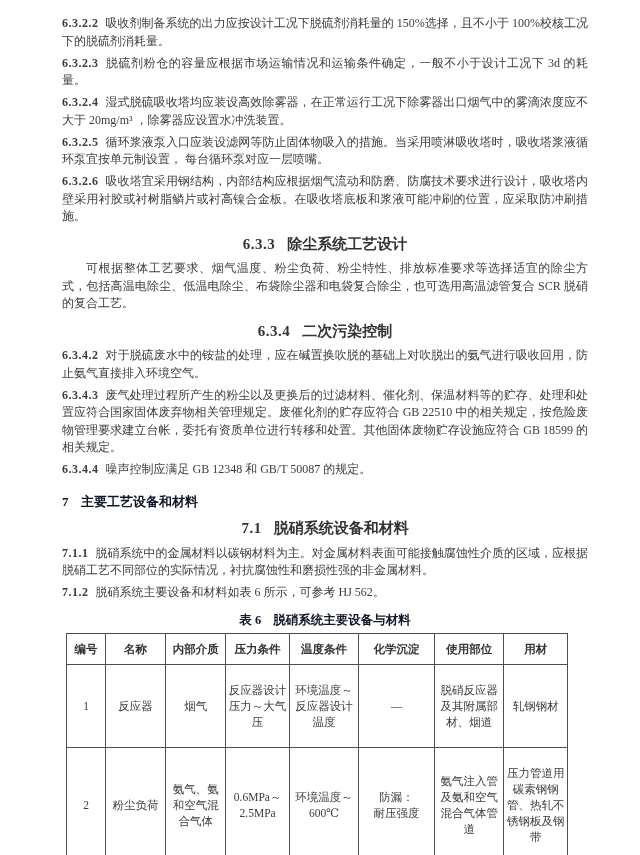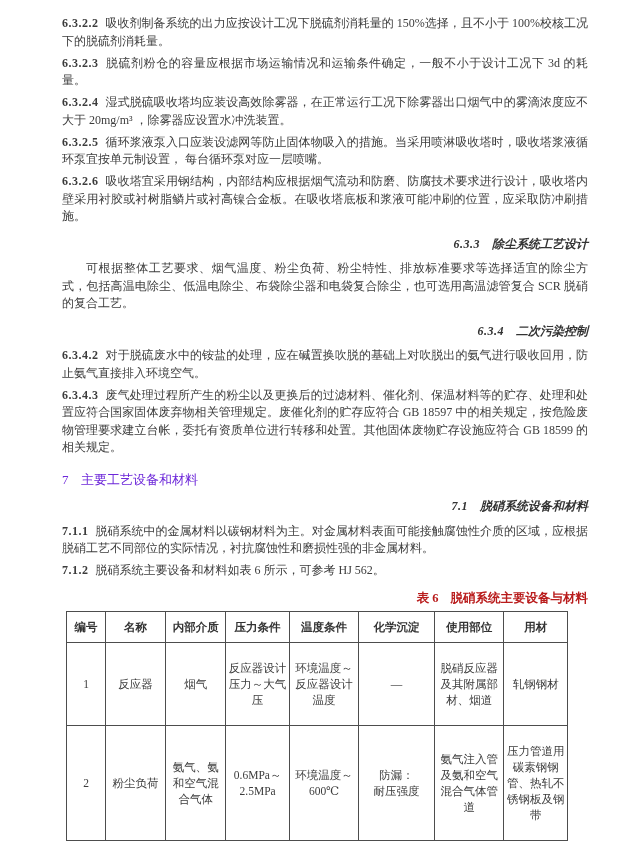--- a/index.html
+++ b/index.html
@@ -19,40 +19,39 @@
     text-align: justify;
   }
   p.clause { margin: 0 0 4.5px 0; }
   .cnum {
     font-weight: bold;
     margin-right: 7px;
     letter-spacing: 0.5px;
     white-space: nowrap;
   }
   .sub-heading {
-    font-size: 12px;
+    font-size: 15px;
     font-weight: bold;
     color: #333333;
     margin: 10px 0 7px 0;
-    text-align: right;
-    font-style: italic;
+    text-align: center;
   }
   .chapter-heading {
     font-size: 13px;
-    font-weight: normal;
-    color: #6d28d9;
+    font-weight: bold;
+    color: #0f172a;
     margin: 14px 0 8px 0;
     text-align: left;
   }
   .hnum { margin-right: 12px; letter-spacing: 0.5px; }
   p.indent { text-indent: 2em; margin: 0 0 4.5px 0; }
   .table-caption {
-    text-align: right;
+    text-align: center;
     font-weight: bold;
-    color: #b91c1c;
+    color: #0f172a;
     font-size: 12.5px;
     margin: 10px 0 4px 0;
   }
   .table-caption .cap-label { margin-right: 12px; }
   table.spec {
     width: 502px;
     margin: 0 0 0 4px;
     border-collapse: collapse;
     border: 1.5px solid #4d4d4d;
     table-layout: fixed;
@@ -91,22 +90,23 @@
 
   <div class="sub-heading"><span class="hnum">6.3.3</span><span>除尘系统工艺设计</span></div>
 
   <p class="indent">可根据整体工艺要求、烟气温度、粉尘负荷、粉尘特性、排放标准要求等选择适宜的除尘方式，包括高温电除尘、低温电除尘、布袋除尘器和电袋复合除尘，也可选用高温滤管复合 SCR 脱硝的复合工艺。</p>
 
   <div class="sub-heading"><span class="hnum">6.3.4</span><span>二次污染控制</span></div>
 
 
   <p class="clause"><span class="cnum">6.3.4.2</span><span>对于脱硫废水中的铵盐的处理，应在碱置换吹脱的基础上对吹脱出的氨气进行吸收回用，防止氨气直接排入环境空气。</span></p>
 
-  <p class="clause"><span class="cnum">6.3.4.3</span><span>废气处理过程所产生的粉尘以及更换后的过滤材料、催化剂、保温材料等的贮存、处理和处置应符合国家固体废弃物相关管理规定。废催化剂的贮存应符合 GB 18597 中的相关规定，按危险废物管理要求建立台帐，委托有资质单位进行转移和处置。其他固体废物贮存设施应符合 GB 18599 的相关规定。</span></p>
+  <p class="clause"><span class="cnum">6.3.4.3</span><span>废气处理过程所产生的粉尘以及更换后的过滤材料、催化剂、保温材料等的贮存、处理和处置应符合国家固体废弃物相关管理规定。废催化剂的贮存应符合 GB 22510 中的相关规定，按危险废物管理要求建立台帐，委托有资质单位进行转移和处置。其他固体废物贮存设施应符合 GB 18599 的相关规定。</span></p>
 
+  <p class="clause"><span class="cnum">6.3.4.4</span><span>噪声控制应满足 GB 12348 和 GB/T 50087 的规定。</span></p>
 
   <div class="chapter-heading"><span class="hnum">7</span><span>主要工艺设备和材料</span></div>
 
   <div class="sub-heading"><span class="hnum">7.1</span><span>脱硝系统设备和材料</span></div>
 
   <p class="clause"><span class="cnum">7.1.1</span><span>脱硝系统中的金属材料以碳钢材料为主。对金属材料表面可能接触腐蚀性介质的区域，应根据脱硝工艺不同部位的实际情况，衬抗腐蚀性和磨损性强的非金属材料。</span></p>
 
   <p class="clause"><span class="cnum">7.1.2</span><span>脱硝系统主要设备和材料如表 6 所示，可参考 HJ 562。</span></p>
 
   <div class="table-caption"><span class="cap-label">表 6</span><span>脱硝系统主要设备与材料</span></div>

